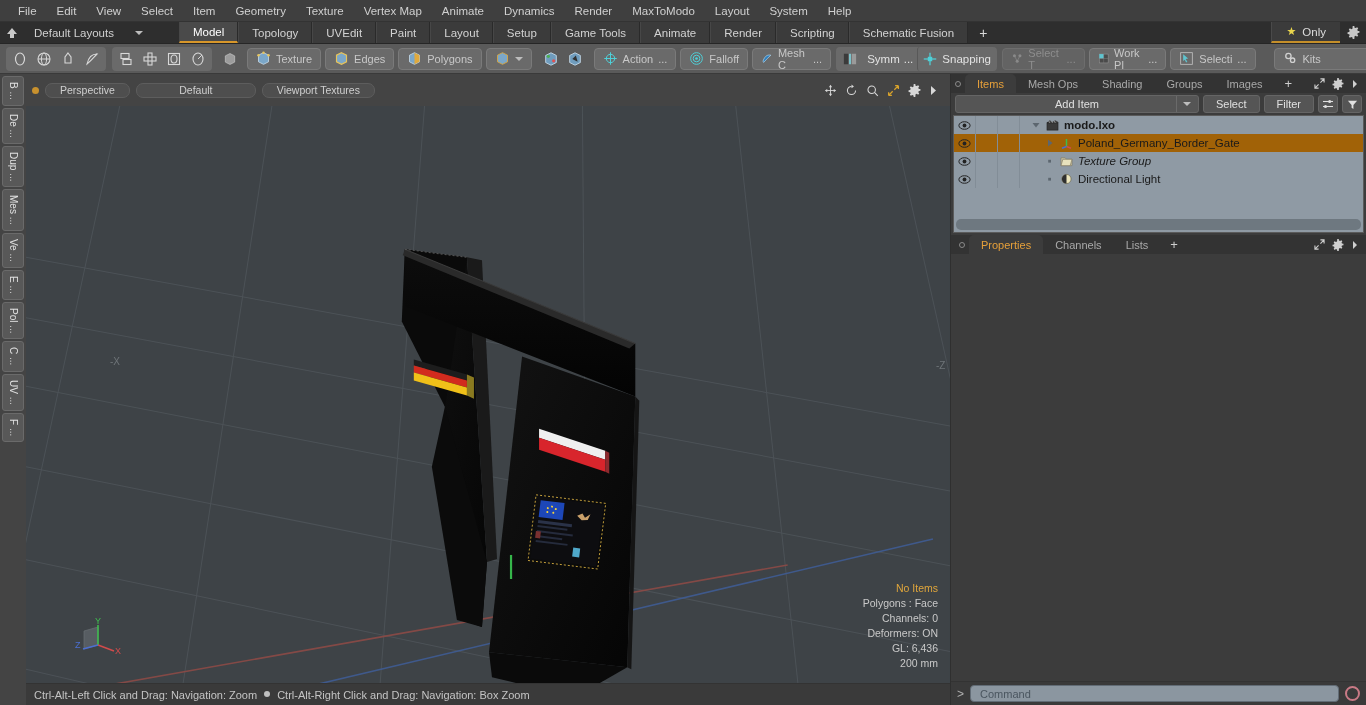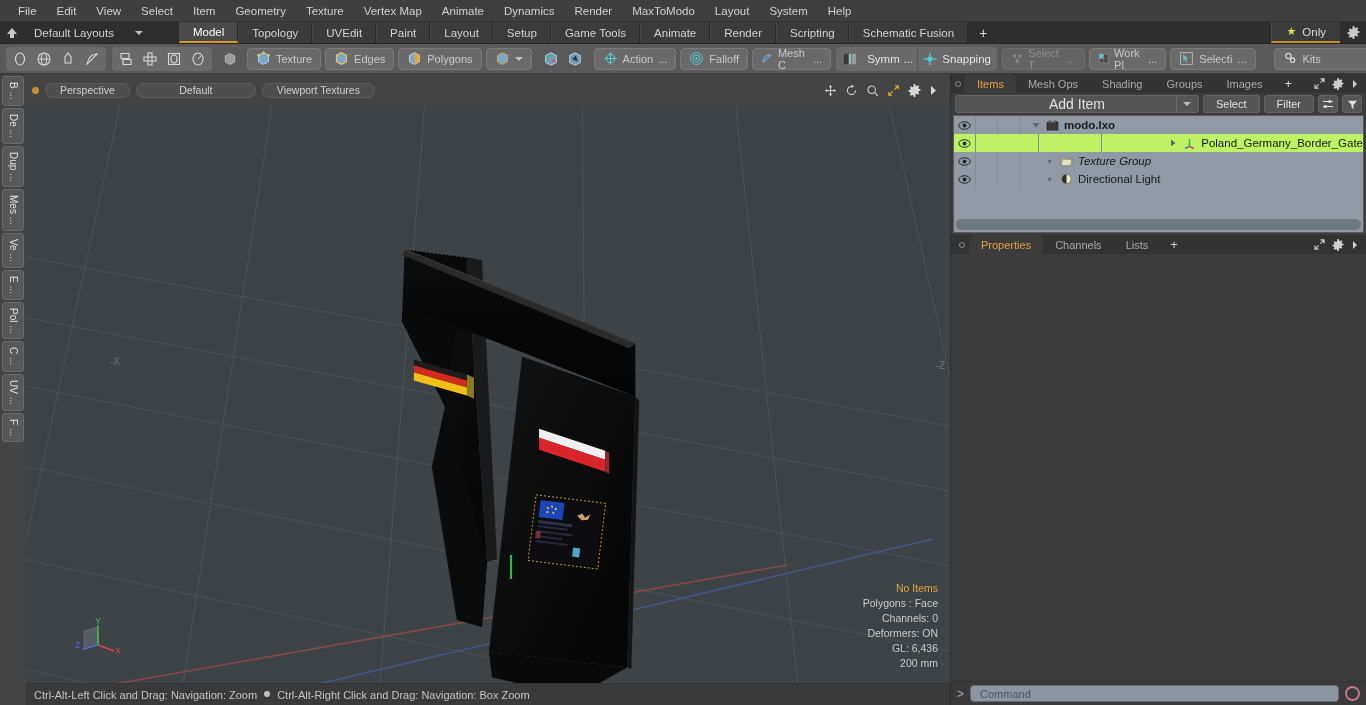--- a/index.html
+++ b/index.html
@@ -125,39 +125,39 @@
     padding: 0 12px; display: flex; align-items: center; color: #a9a9a9; font-size: 11px;
     border-top-left-radius: 5px; border-top-right-radius: 5px;
   }
   .ptab.active { background: #3c3c3c; color: #e6a03a; }
   .ptab-plus { padding: 0 10px; display:flex;align-items:center; color:#cfcfcf; font-size:13px; }
   .ptab-icons { margin-left: auto; display: flex; align-items: center; gap: 7px; padding-right: 7px; }
 
   .items-tools { height: 22px; flex:0 0 22px; display: flex; align-items: center; gap: 4px; padding: 2px 4px; background:#3c3c3c;}
   .additem {
     flex: 1 1 auto; height: 18px; background: #555; border: 1px solid #656565; border-radius: 3px;
-    display: flex; align-items: center; justify-content: center; color: #e0e0e0; font-size: 14px; position: relative;
+    display: flex; align-items: center; justify-content: center; color: #e0e0e0; font-size: 11px; position: relative;
   }
   .additem .dd {
     position: absolute; right: 0; top: 0; bottom: 0; width: 22px; border-left: 1px solid #6a6a6a;
     display: flex; align-items: center; justify-content: center;
   }
   .sbtn {
     height: 18px; padding: 0 12px; background: #555; border: 1px solid #656565; border-radius: 3px;
     display: flex; align-items: center; color: #e0e0e0; font-size: 11px;
   }
   .ibtn { width: 20px; height: 18px; background: #555; border: 1px solid #656565; border-radius: 3px; display:flex;align-items:center;justify-content:center; }
 
   .itemlist { flex: 0 0 118px; background: #8f9aa4; margin: 0 2px; display: flex; flex-direction: column; border: 1px solid #5a5a5a; }
   .il-head { height: 15px; background: #9aa4ad; display: flex; align-items: center; border-bottom: 1px solid #6f7a84; flex:0 0 15px;}
   .il-col { width: 22px; height:15px; border-right: 1px solid #7f8a94; display:flex;align-items:center;justify-content:center; }
   .il-name { padding-left: 34px; color: #515c66; font-size: 11px; }
   .il-rows { flex: 1 1 auto; position: relative; }
   .il-row { height: 18px; display: flex; align-items: center; position: relative; }
-  .il-row.sel { background: #bef264; justify-content: space-between; }
+  .il-row.sel { background: #a16207; }
   .il-eye { width: 22px; display:flex;align-items:center;justify-content:center; border-right:1px solid #828d97; height:18px;}
   .il-c2 { width: 22px; border-right:1px solid #828d97; height:18px; }
   .il-c3 { width: 22px; border-right:1px solid #828d97; height:18px; }
   .il-label { display: flex; align-items: center; gap: 5px; font-size: 11.5px; color: #1a1a1a; }
   .il-label.root { font-weight: bold; }
   .il-scroll { height: 11px; background: #6e7880; margin: 2px; border-radius: 5px; flex:0 0 11px;}
 
   .props-tabrow {
     height: 19px; flex: 0 0 19px; background: #333; display: flex; align-items: stretch; padding-left: 4px; margin-top: 2px;
   }

